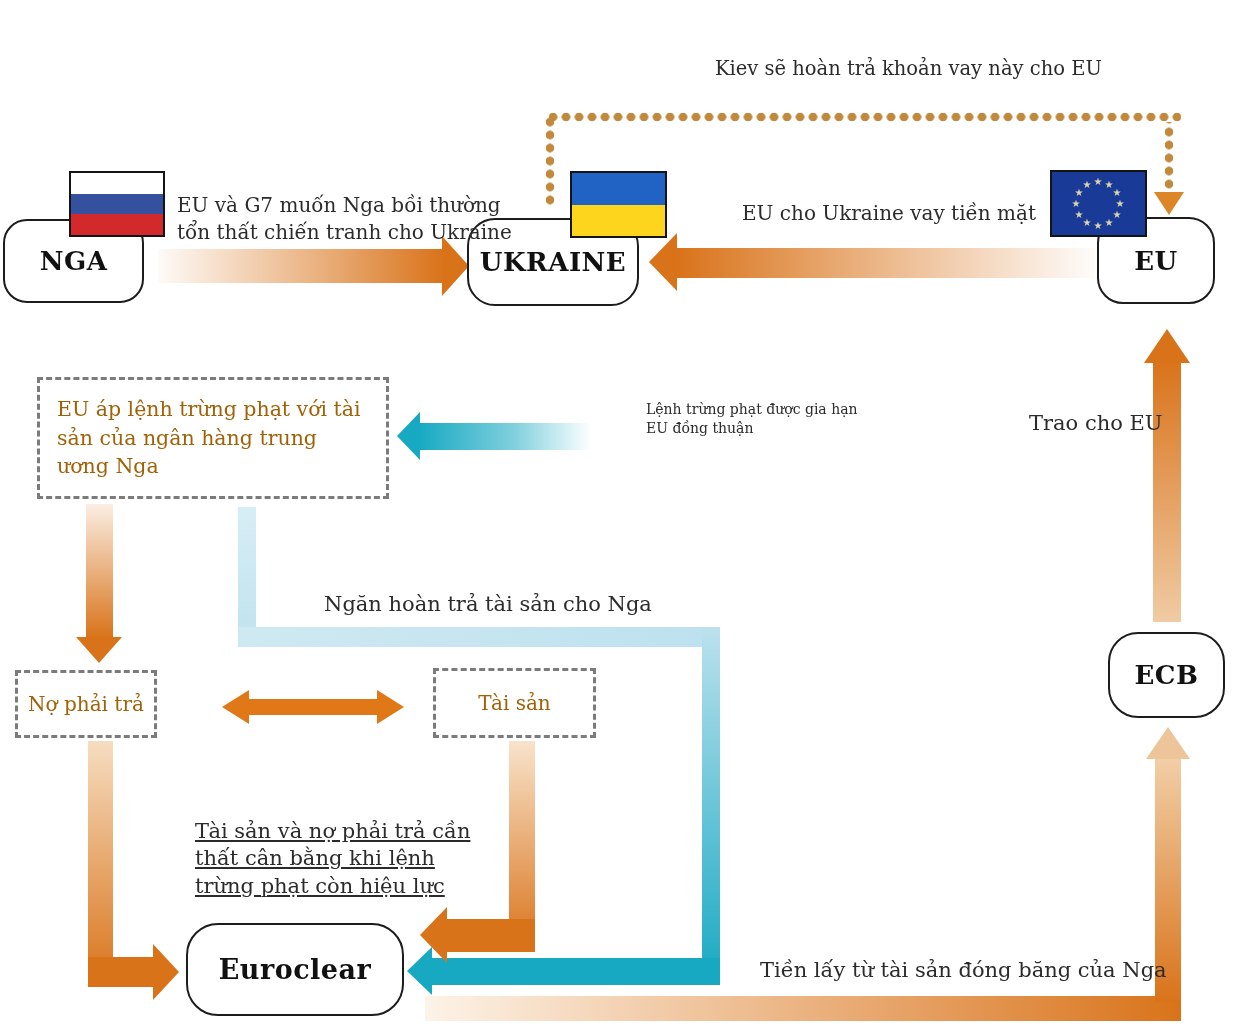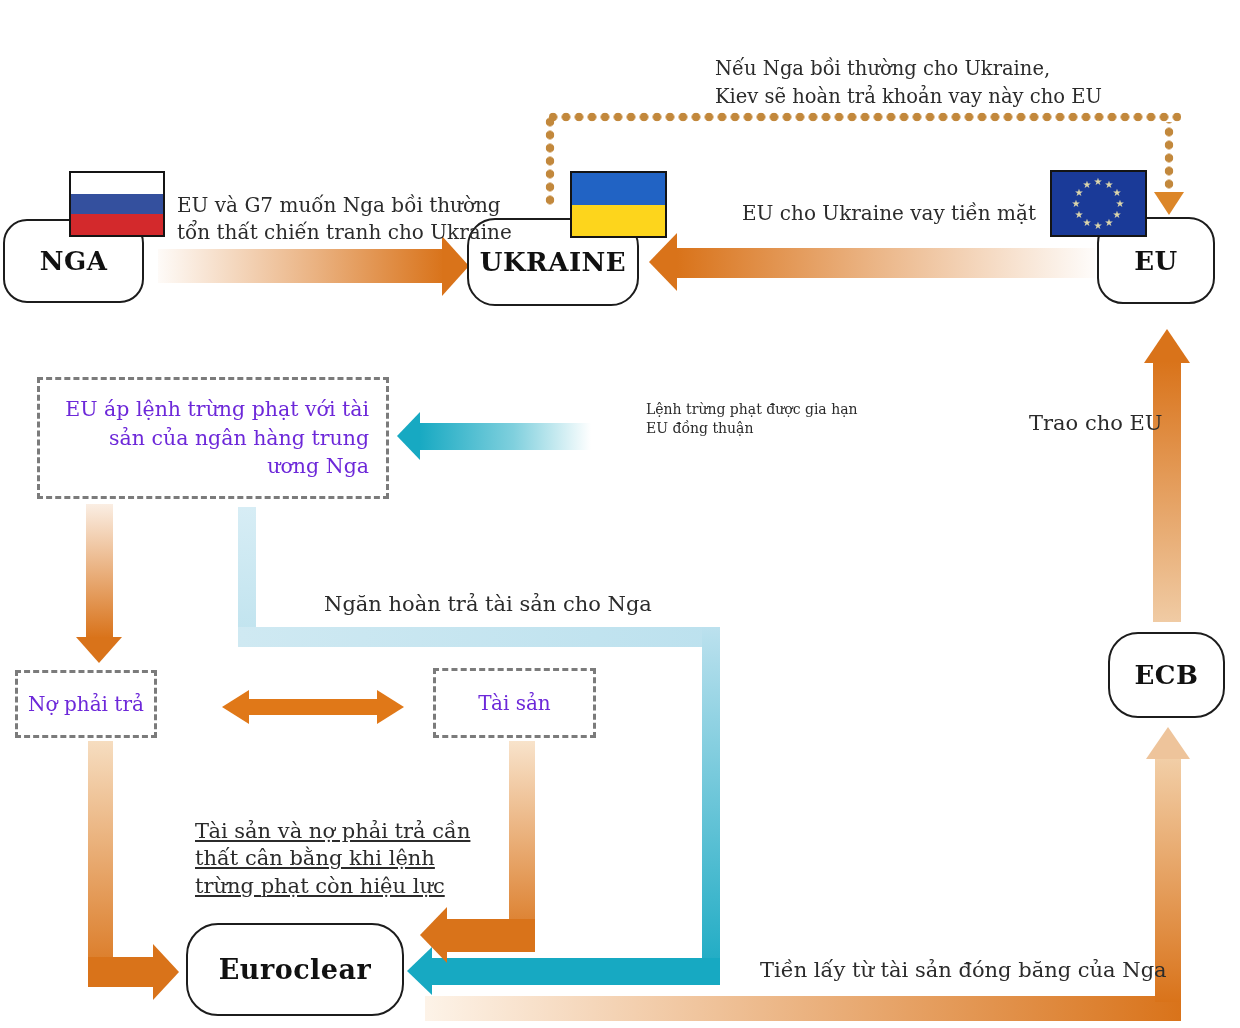--- a/index.html
+++ b/index.html
@@ -6,22 +6,22 @@
   body { background:#ffffff; font-family:"DejaVu Serif","Liberation Serif",serif; }
   .stage { position:relative; width:1240px; height:1028px; background:#fff; overflow:hidden; color:#2b2b2b; }
 
   
   .node { position:absolute; background:#fff; border:2.5px solid #1c1c1c; border-radius:24px;
           display:flex; align-items:center; justify-content:center;
           font-weight:bold; font-size:26px; color:#111; z-index:4; letter-spacing:.5px; }
 
   
   .dashed { position:absolute; background:#fff; border:3.5px dashed #7b7b7b;
-            display:flex; align-items:center; justify-content:center; text-align:right;
-            font-size:20.5px; color:#6d28d9; z-index:3; line-height:1.4; }
+            display:flex; align-items:center; justify-content:center; text-align:left;
+            font-size:20.5px; color:#a16207; z-index:3; line-height:1.4; }
 
   
   .flag { position:absolute; border:2.5px solid #141414; z-index:5; }
   .flag-ru { background:linear-gradient(to bottom,#ffffff 0 33.4%,#34509e 33.4% 66.7%,#d3292c 66.7% 100%); }
   .flag-ua { background:linear-gradient(to bottom,#2163c4 0 50%,#fdd51c 50% 100%); }
   .flag-eu { background:#1a3a98; }
 
   
   .seg { position:absolute; z-index:1; }
   .head { position:absolute; width:0; height:0; z-index:1; }
@@ -124,21 +124,20 @@
     <div style="width:312px;">EU áp lệnh trừng phạt với tài sản của ngân hàng trung ương Nga</div>
   </div>
   <div class="dashed" style="left:15px; top:670px; width:142px; height:68px; font-size:20px;">
     <span>Nợ phải trả</span>
   </div>
   <div class="dashed" style="left:433px; top:668px; width:163px; height:70px; font-size:20px;">
     <span>Tài sản</span>
   </div>
 
   <div class="txt" style="left:715px; top:55px; font-size:19.5px; line-height:1.42;">
-    <div>Nếu Nga bồi thường cho Ukraine,</div>
     <div>Kiev sẽ hoàn trả khoản vay này cho EU</div>
   </div>
 
   <div class="txt" style="left:177px; top:192px; font-size:20px; line-height:1.35;">
     <div>EU và G7 muốn Nga bồi thường</div>
     <div>tổn thất chiến tranh cho Ukraine</div>
   </div>
 
   <div class="txt" style="left:742px; top:201px; font-size:20px;">EU cho Ukraine vay tiền mặt</div>
 

